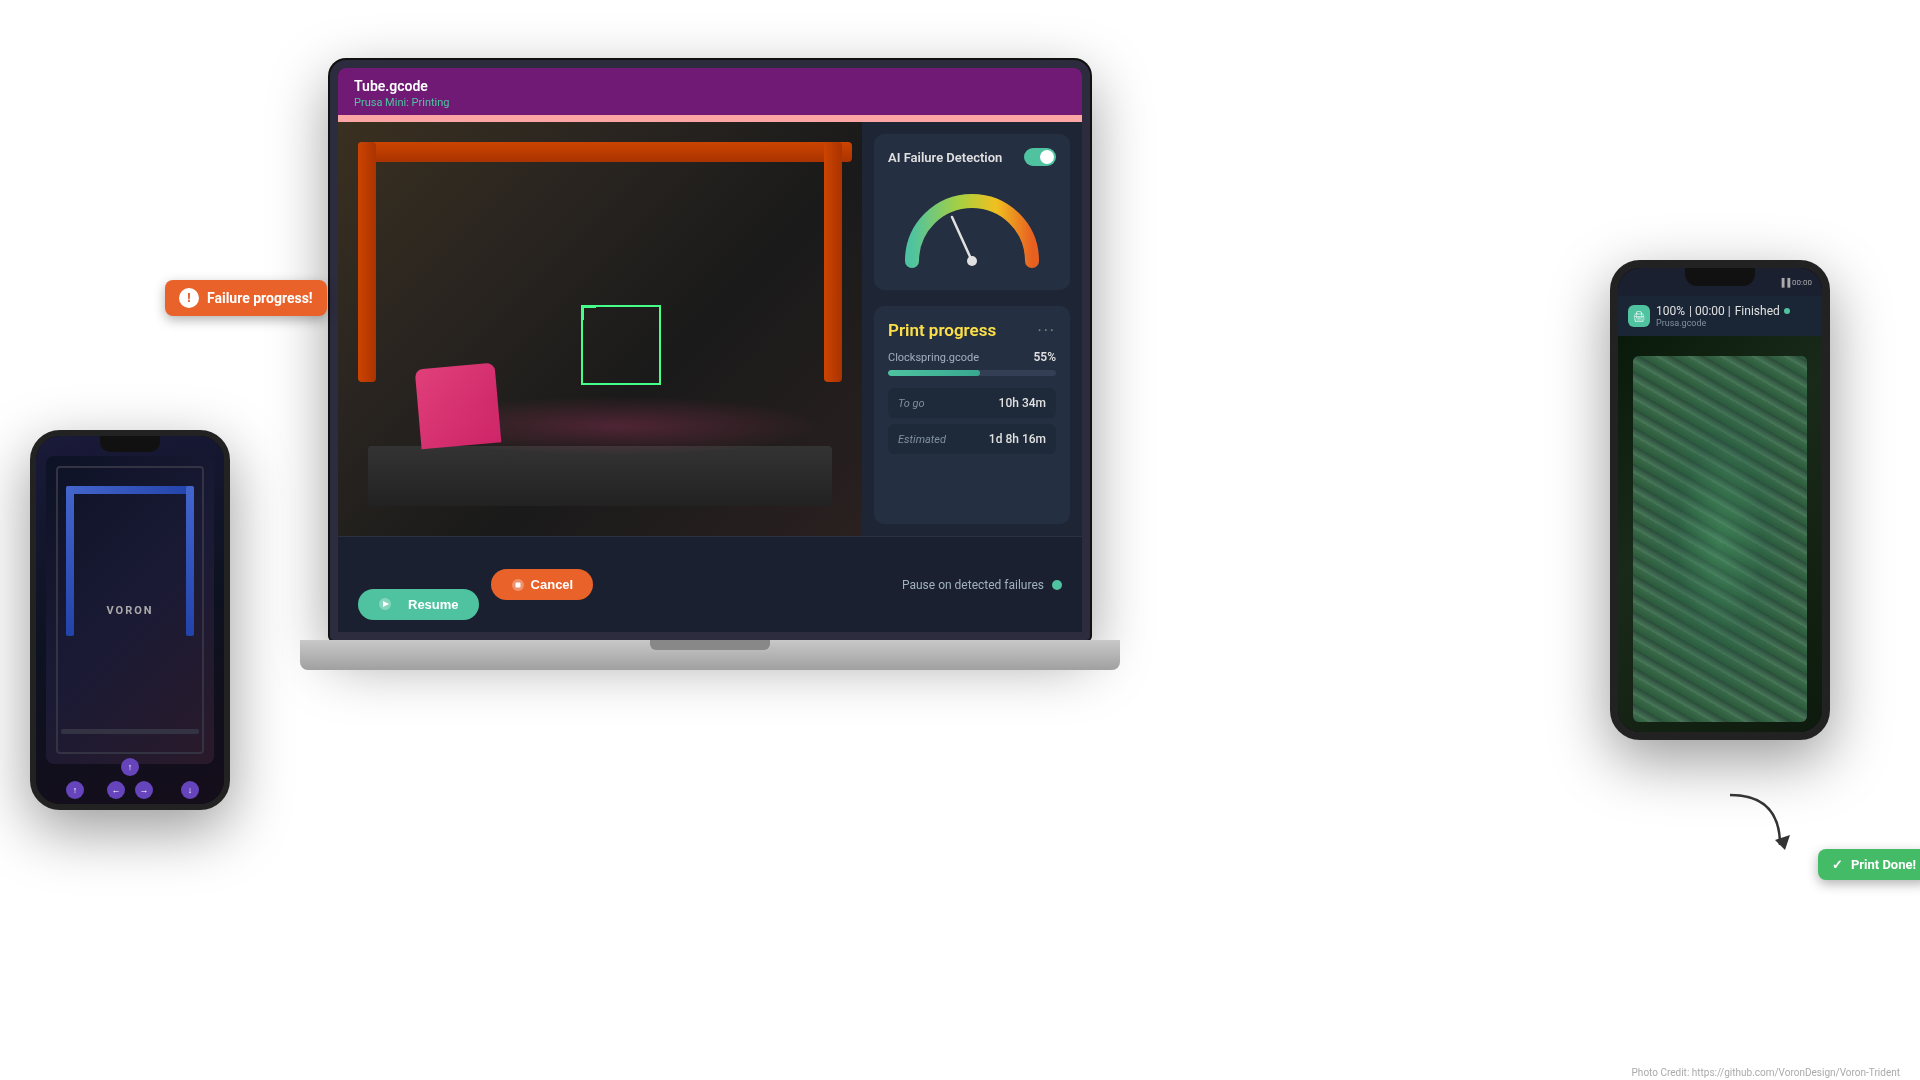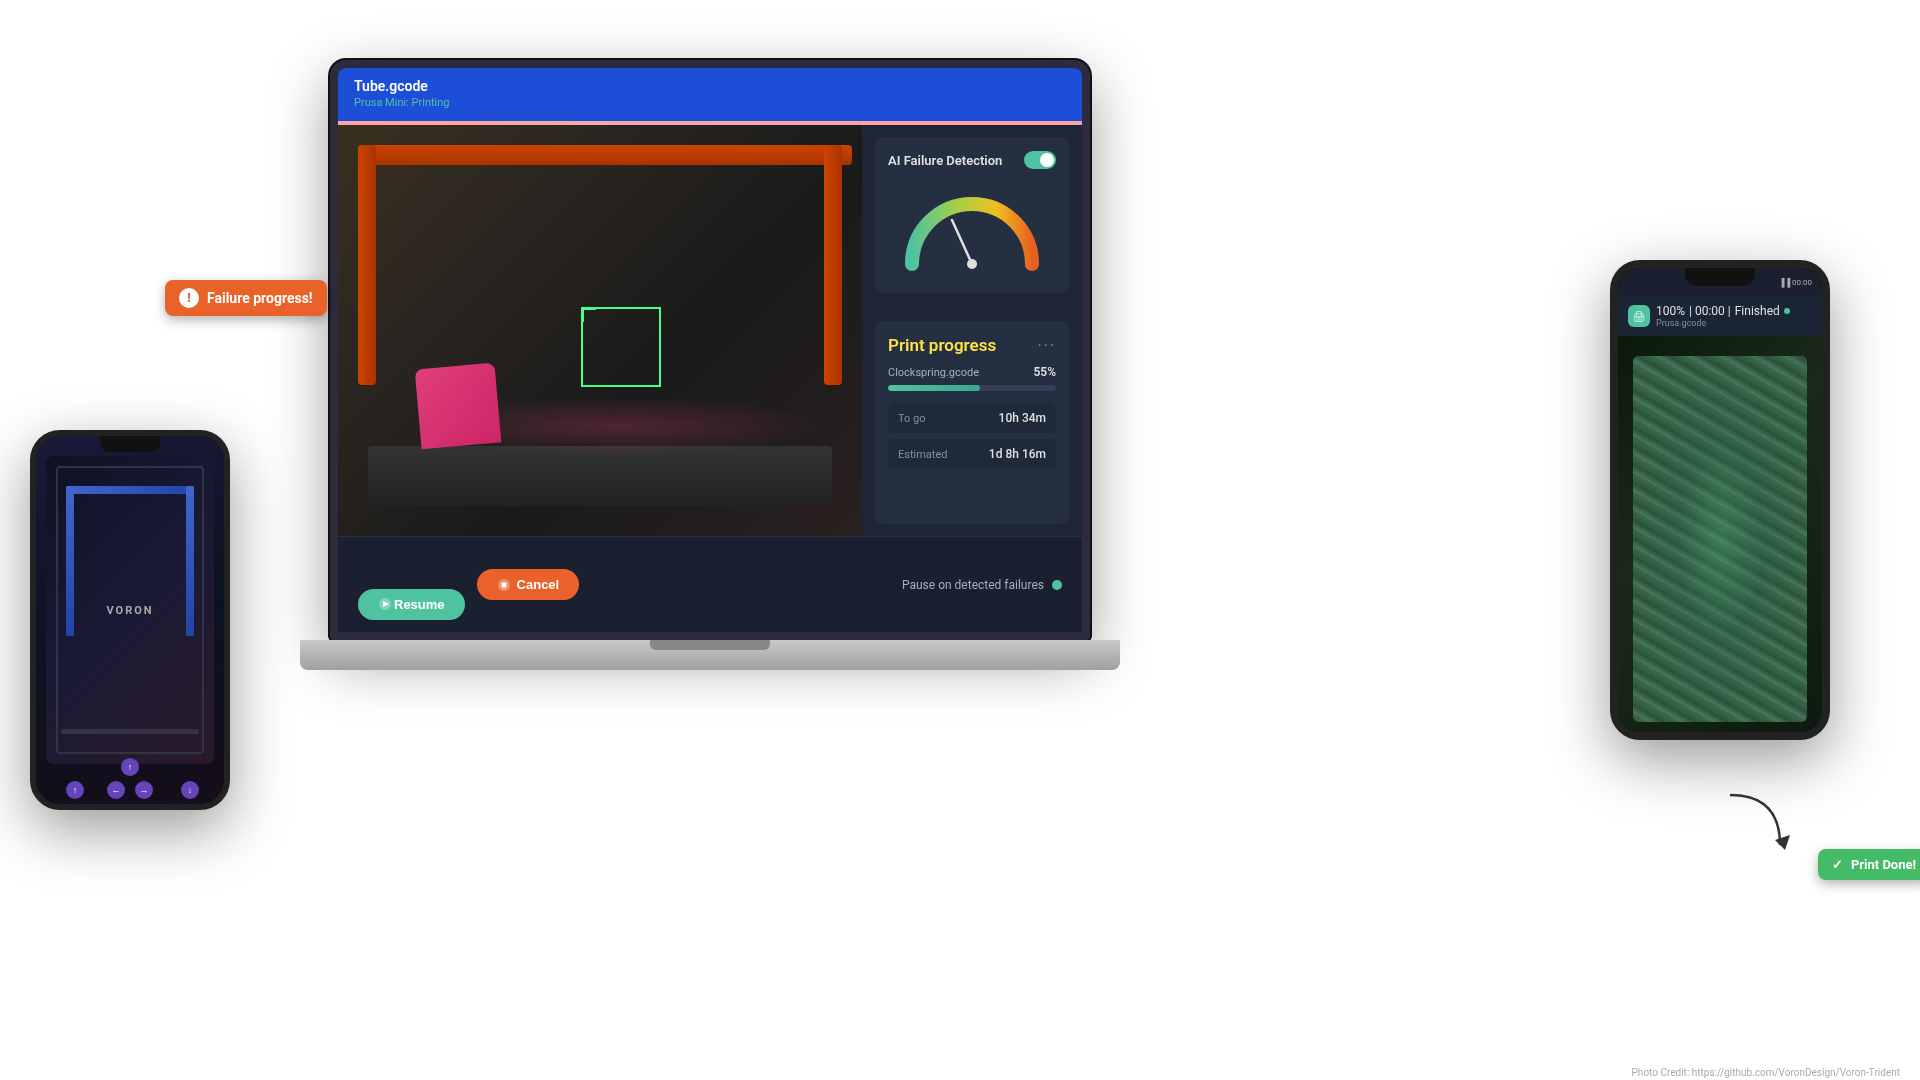--- a/index.html
+++ b/index.html
@@ -52,23 +52,23 @@
       transform: translateX(-50%);
       top: 0;
       width: 120px;
       height: 10px;
       background: #888;
       border-radius: 0 0 6px 6px;
     }
 
     
     .laptop-topbar {
-      background: #1d4ed8;
-      padding: 10px 16px 12px;
-      border-bottom: 4px solid #fca5a5;
+      background: #701a75;
+      padding: 10px 16px 6px;
+      border-bottom: 7px solid #fca5a5;
     }
     .laptop-title {
       color: #ffffff;
       font-size: 14px;
       font-weight: 600;
     }
     .laptop-subtitle {
       color: #4fc3a0;
       font-size: 11px;
       margin-top: 2px;
@@ -179,21 +179,21 @@
       background: transparent;
     }
 
     
     .right-panel {
       width: 220px;
       background: #1e2535;
       display: flex;
       flex-direction: column;
       padding: 12px;
-      gap: 28px;
+      gap: 16px;
     }
 
     
     .ai-card {
       background: #252f42;
       border-radius: 10px;
       padding: 14px;
     }
     .ai-card-header {
       display: flex;
@@ -293,20 +293,21 @@
       justify-content: space-between;
       align-items: center;
       background: #1e2a3a;
       border-radius: 6px;
       padding: 8px 10px;
       margin-bottom: 6px;
     }
     .stat-label {
       color: #8090a0;
       font-size: 11px;
+      font-style: italic;
     }
     .stat-value {
       color: #e0e0e0;
       font-size: 12px;
       font-weight: 500;
     }
 
     
     .laptop-bottombar {
       background: #1a2030;
@@ -320,21 +321,21 @@
       background: #4fc3a0;
       color: white;
       border: none;
       border-radius: 20px;
       padding: 8px 20px;
       font-size: 13px;
       font-weight: 600;
       cursor: pointer;
       display: flex;
       align-items: flex-start;
-      gap: 2px;
+      gap: 16px;
       margin-top: 40px;
     }
     .btn-cancel {
       background: #e8622a;
       color: white;
       border: none;
       border-radius: 20px;
       padding: 8px 20px;
       font-size: 13px;
       font-weight: 600;

